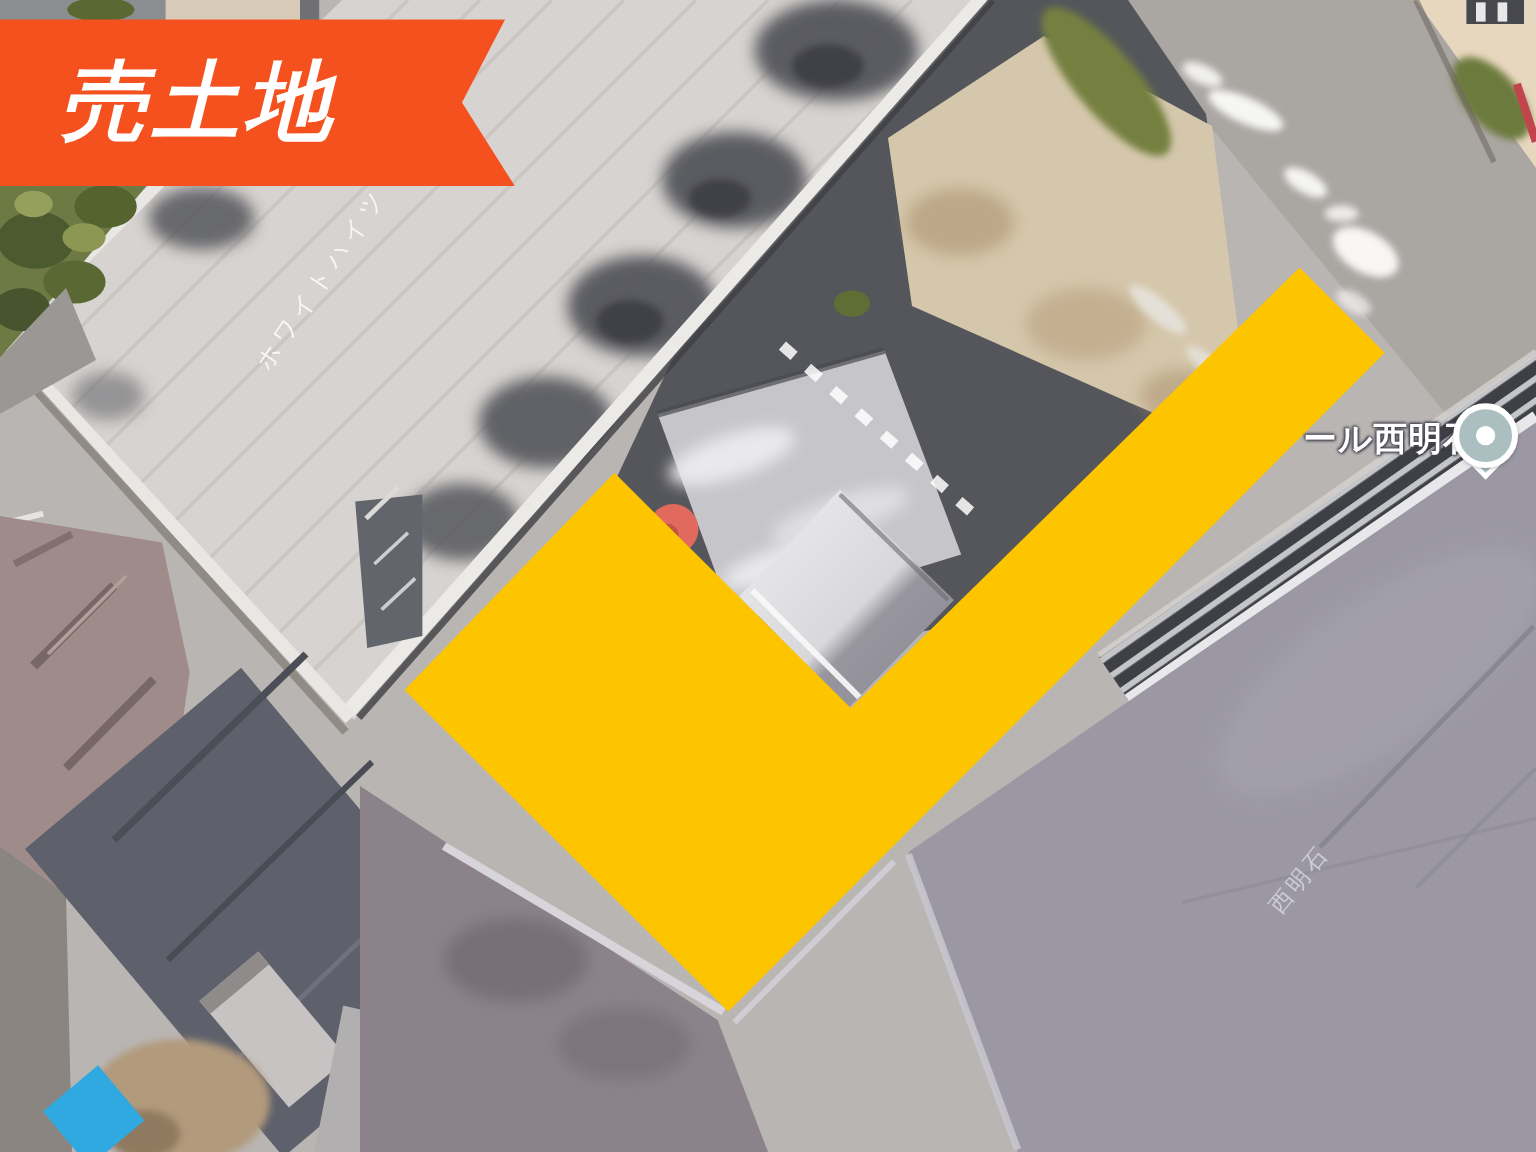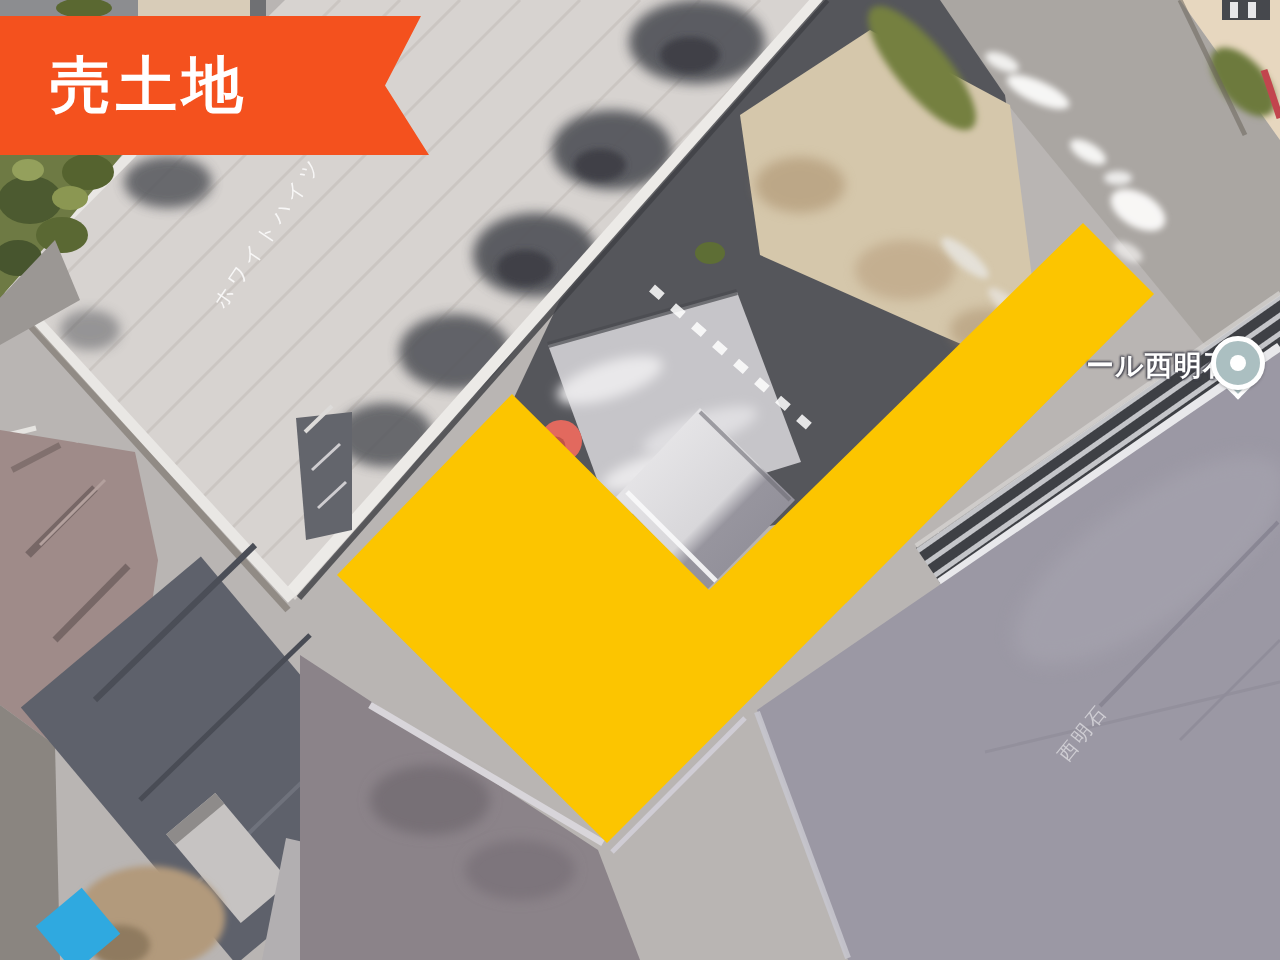--- a/index.html
+++ b/index.html
@@ -11,23 +11,24 @@
   .parcel{fill:var(--overlay-yellow,#FCC500);}
   .pin-outer{fill:var(--pin-outer,#E2695E);}
   .pin-inner{fill:var(--pin-inner,#BF5348);}
 
   .ribbon{
     position:absolute;left:0;top:16px;width:430px;height:139px;
     background:var(--ribbon-bg,#F4511E);
     clip-path:polygon(0 0,421px 0,385px 50%,429px 100%,0 100%);
   }
   .ribbon-text{
-    display:block;padding-left:50px;font-size:61px;line-height:139px;
+    display:block;padding-left:50px;font-size:72px;line-height:139px;
     font-weight:800;letter-spacing:5px;color:var(--ribbon-text,#fff);
     white-space:nowrap;
+    font-style:italic;
   }
 
   .roof-label{
     position:absolute;white-space:nowrap;color:rgba(255,255,255,.82);
     transform-origin:center;pointer-events:none;
   }
   .roof-label.apartment{
     left:268px;top:232px;font-size:20px;letter-spacing:5px;
     transform:translate(-50%,-50%) rotate(-56deg);
   }

